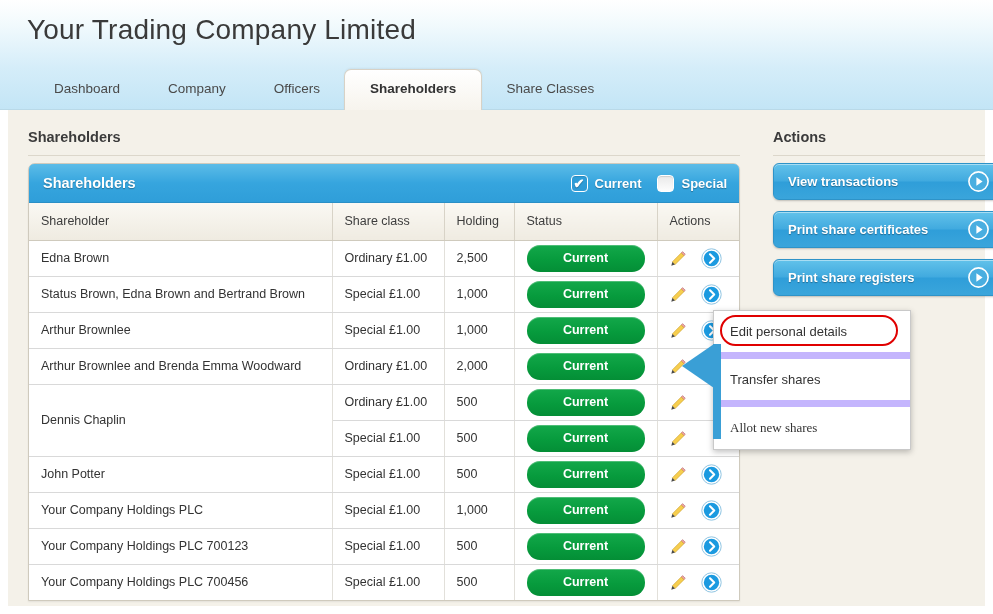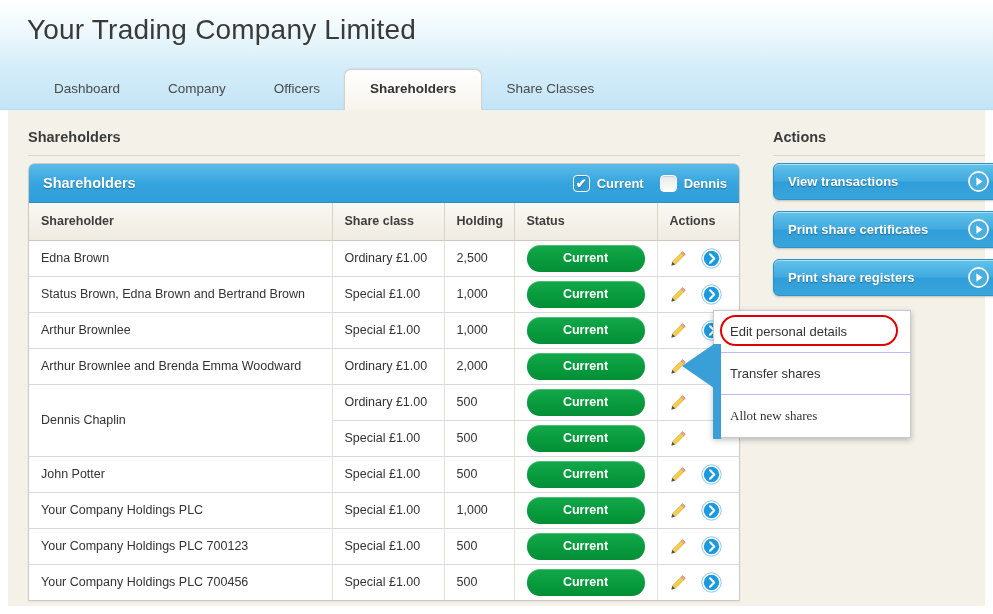--- a/index.html
+++ b/index.html
@@ -82,21 +82,21 @@
   }
   .cb .tick {
     color: #fff; font-size: 13px; line-height: 13px; font-weight: bold;
   }
   .cb-label { font-size: 13px; font-weight: bold; color: #fff; text-shadow: 0 1px 1px rgba(0,0,0,.3); }
 
   
   table.grid { width: 100%; border-collapse: collapse; table-layout: fixed; background: #fff; }
   table.grid th {
     background: linear-gradient(to bottom, #faf8f3, #efebe1);
-    font-size: 12.5px; font-weight: bold; color: #3d3d3d; text-align: left;
+    font-size: 12.5px; font-weight: normal; color: #3d3d3d; text-align: left;
     padding: 10px 12px; border-bottom: 1px solid #cfcabd; border-right: 1px solid #d8d3c7;
     height: 37px;
   }
   table.grid th:last-child { border-right: none; }
   table.grid td {
     font-size: 12.5px; color: #333; padding: 0 12px; height: 36px;
     border-bottom: 1px solid #d9d9d9; border-right: 1px solid #e2e0da;
     vertical-align: middle;
   }
   table.grid td:last-child { border-right: none; }
@@ -139,21 +139,21 @@
   #actbtn2 { top: 149px; }
 
   
   .dropdown {
     position: absolute; left: 705px; top: 200px; width: 198px;
     background: #fff; border: 1px solid #c9c9c9;
     box-shadow: 0 2px 6px rgba(0,0,0,.25); z-index: 40;
   }
   .dd-item {
     font-size: 13px; color: #333; padding: 13px 16px; cursor: pointer;
-    border-bottom: 1px solid #c4b5fd; white-space: nowrap;
+    border-bottom: 7px solid #c4b5fd; white-space: nowrap;
   }
   .dd-item:last-child { border-bottom: none; font-family: Liberation Serif, serif; }
   .dd-pointer {
     position: absolute; left: -32px; top: 33px; width: 0; height: 0; z-index: 41;
     border-top: 22px solid transparent; border-bottom: 22px solid transparent;
     border-right: 32px solid #3a9fd6;
   }
   .dd-stem {
     position: absolute; left: -1px; top: 33px; width: 8px; height: 95px;
     background: #3a9fd6; z-index: 41;
@@ -193,21 +193,21 @@
         <span class="spacer"></span>
         <div id="filters" style="display:flex;align-items:center;">
             <div class="cb-wrap">
               <span class="cb checked">
                 <span class="tick">✔</span>
               </span>
               <span class="cb-label">Current</span>
             </div>
             <div class="cb-wrap">
               <span class="cb"></span>
-              <span class="cb-label">Dennis</span>
+              <span class="cb-label">Special</span>
             </div>
           </div>
       </div>
 
       <table class="grid">
         <colgroup>
           <col class="c-name">
             <col class="c-class">
             <col class="c-hold">
             <col class="c-stat">

